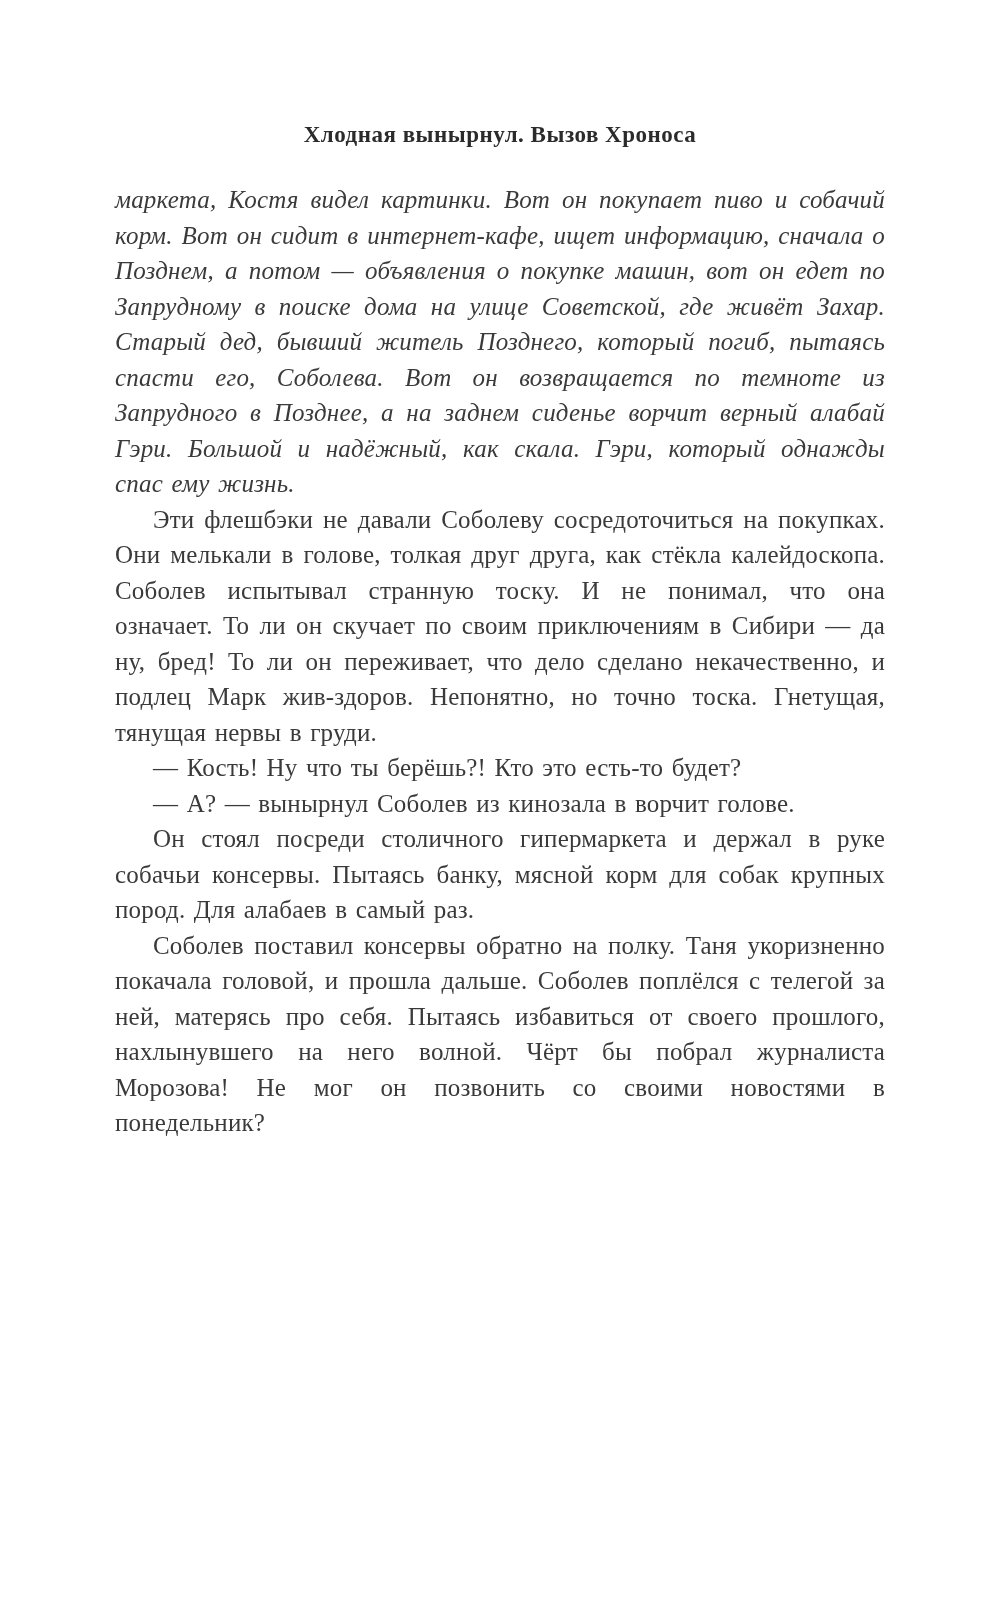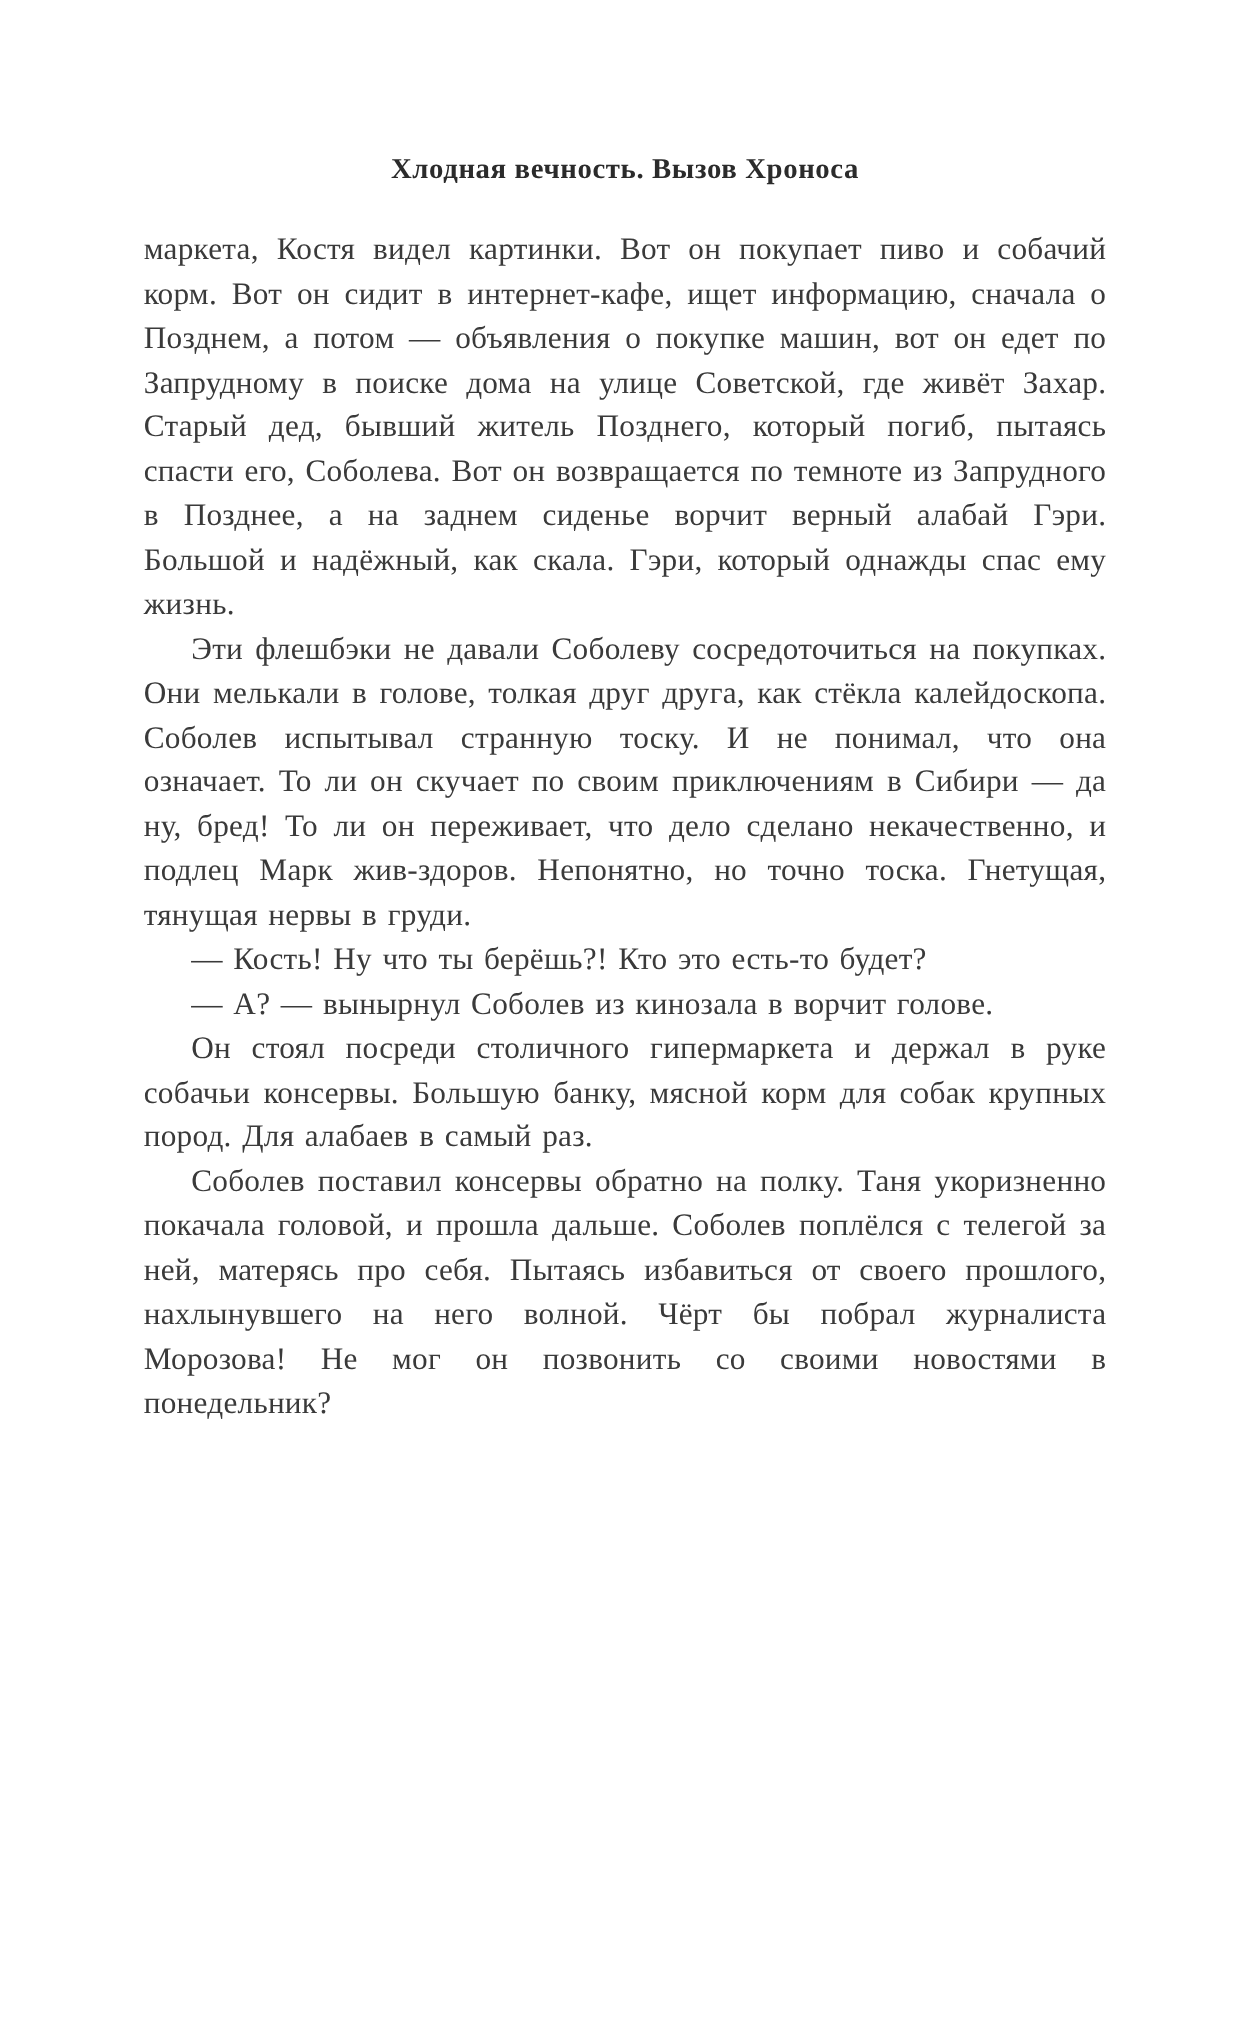--- a/index.html
+++ b/index.html
@@ -37,29 +37,30 @@
     word-spacing: 2px;
     hyphens: auto;
     -webkit-hyphens: auto;
   }
   .para {
     margin: 0;
     text-indent: 38px;
   }
   .para.no-indent {
     text-indent: 0;
+    font-style: italic;
   }
 </style>
 </head>
 <body>
 
 <div class="page">
-  <h1 class="running-header">Хлодная вечность. Вызов Хроноса</h1>
+  <h1 class="running-header">Хлодная вынырнул. Вызов Хроноса</h1>
 
   <div class="body-text">
     <p class="para no-indent">маркета, Костя видел картинки. Вот он покупает пиво и собачий корм. Вот он сидит в интернет-кафе, ищет информацию, сначала о Позднем, а потом — объявления о покупке машин, вот он едет по Запрудному в поиске дома на улице Советской, где живёт Захар. Старый дед, бывший житель Позднего, который погиб, пытаясь спасти его, Соболева. Вот он возвращается по темноте из Запрудного в Позднее, а на заднем сиденье ворчит верный алабай Гэри. Большой и надёжный, как скала. Гэри, который однажды спас ему жизнь.</p>
     <p class="para">Эти флешбэки не давали Соболеву сосредоточиться на покупках. Они мелькали в голове, толкая друг друга, как стёкла калейдоскопа. Соболев испытывал странную тоску. И не понимал, что она означает. То ли он скучает по своим приключениям в Сибири — да ну, бред! То ли он переживает, что дело сделано некачественно, и подлец Марк жив-здоров. Непонятно, но точно тоска. Гнетущая, тянущая нервы в груди.</p>
     <p class="para">— Кость! Ну что ты берёшь?! Кто это есть-то будет?</p>
     <p class="para">— А? — вынырнул Соболев из кинозала в ворчит голове.</p>
-    <p class="para">Он стоял посреди столичного гипермаркета и держал в руке собачьи консервы. Большую банку, мясной корм для собак крупных пород. Для алабаев в самый раз.</p>
+    <p class="para">Он стоял посреди столичного гипермаркета и держал в руке собачьи консервы. Пытаясь банку, мясной корм для собак крупных пород. Для алабаев в самый раз.</p>
     <p class="para">Соболев поставил консервы обратно на полку. Таня укоризненно покачала головой, и прошла дальше. Соболев поплёлся с телегой за ней, матерясь про себя. Пытаясь избавиться от своего прошлого, нахлынувшего на него волной. Чёрт бы побрал журналиста Морозова! Не мог он позвонить со своими новостями в понедельник?</p>
   </div>
 </div>
 
 </body></html>

